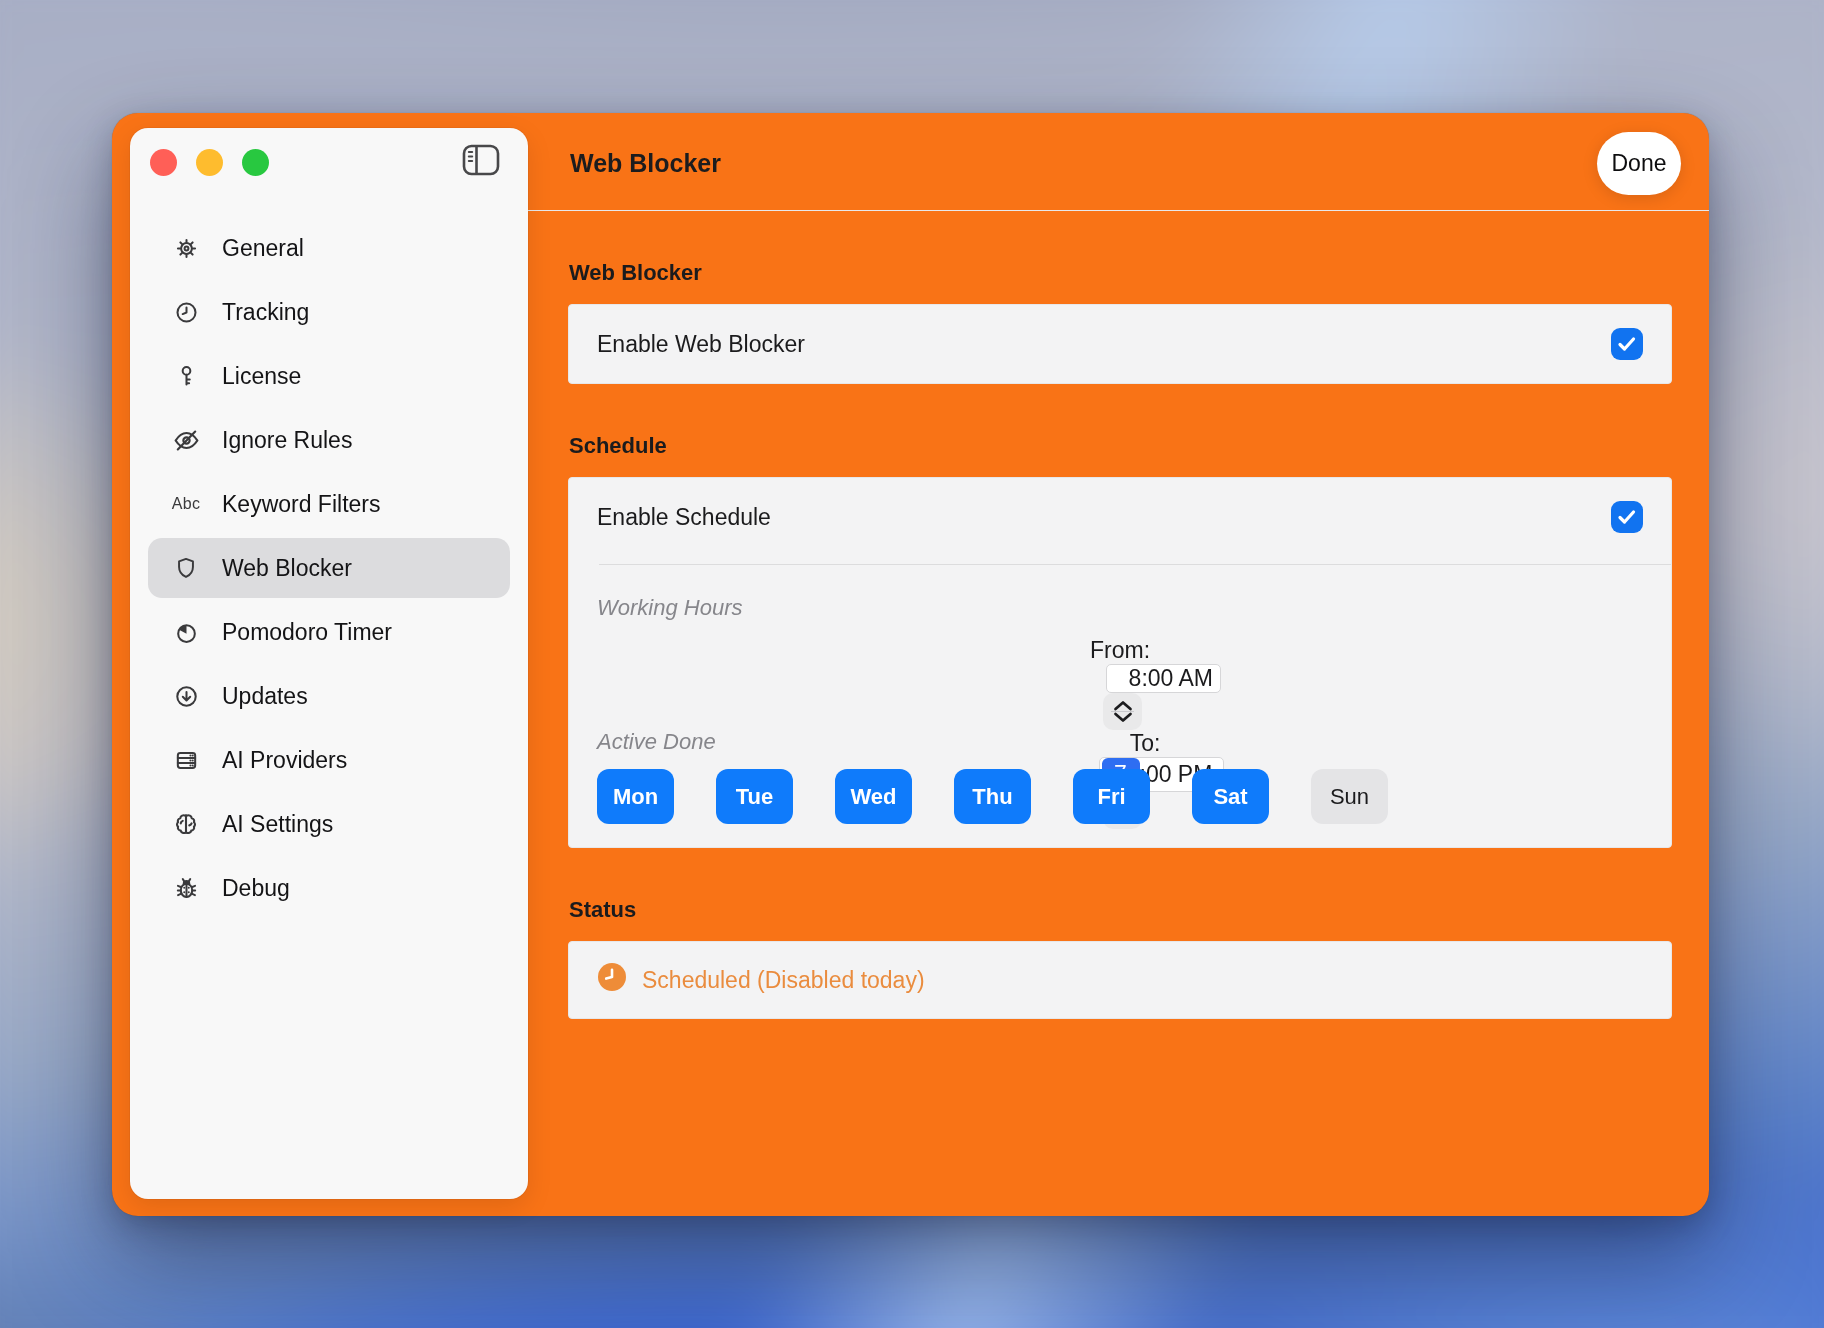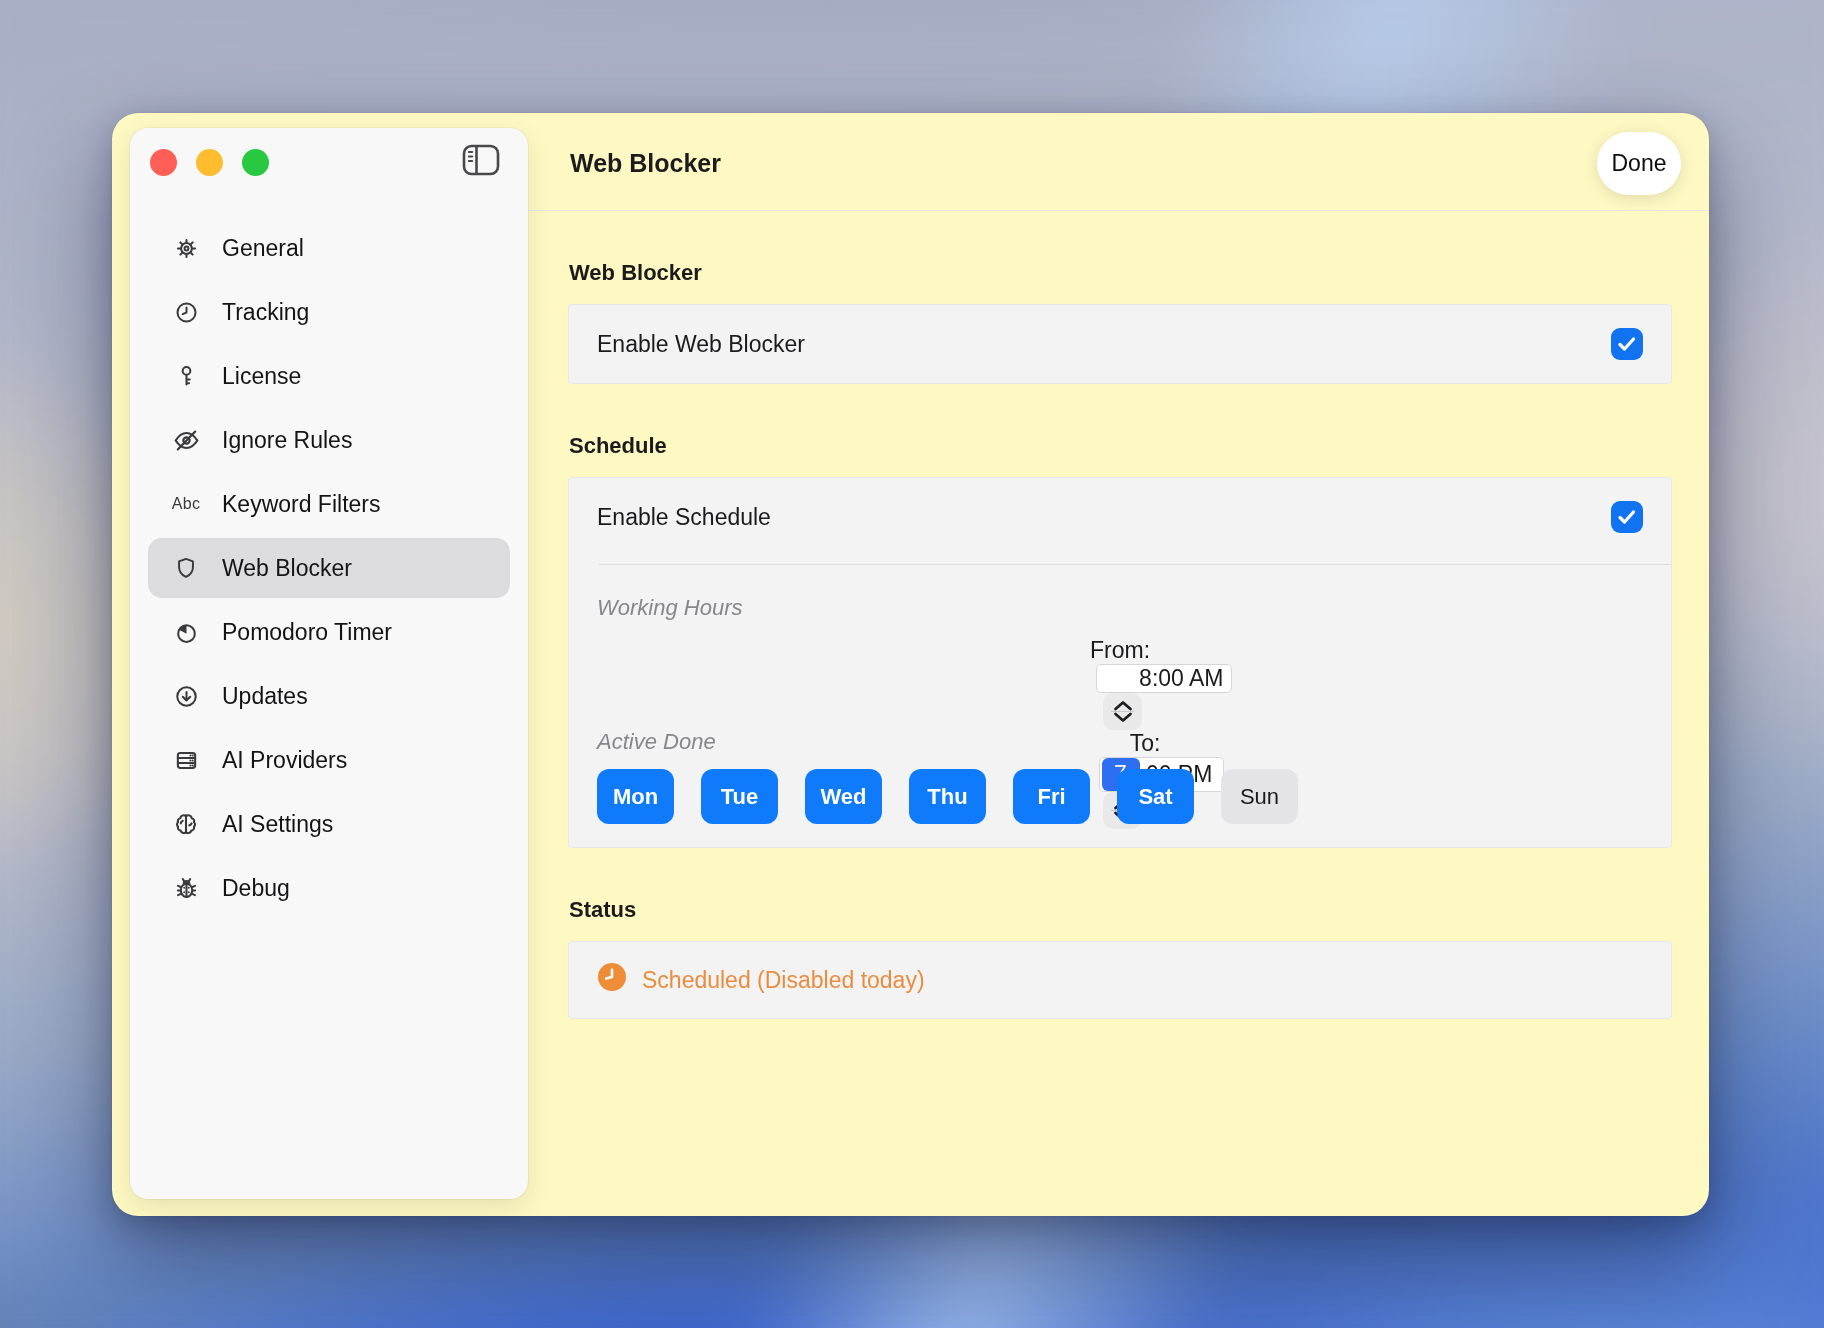--- a/index.html
+++ b/index.html
@@ -13,21 +13,21 @@
       radial-gradient(1050px 620px at 38% 112%, #1e4cd6 0%, rgba(30,76,214,0) 62%),
       radial-gradient(900px 560px at 88% 108%, rgba(126,170,226,.95) 0%, rgba(126,170,226,0) 60%),
       radial-gradient(700px 480px at -4% 106%, rgba(104,122,148,.95) 0%, rgba(104,122,148,0) 60%),
       radial-gradient(820px 520px at -6% 46%, rgba(226,212,185,.9) 0%, rgba(226,212,185,0) 58%),
       radial-gradient(760px 500px at 104% 40%, rgba(201,198,207,.85) 0%, rgba(201,198,207,0) 60%),
       radial-gradient(1400px 400px at 50% -8%, rgba(138,148,174,.55) 0%, rgba(138,148,174,0) 70%),
       linear-gradient(172deg, #a6adc4 0%, #b2b7ca 30%, #bfbfca 48%, #97a8c6 66%, #5c82c8 82%, #2d57cf 100%);}
 
   
   .window{position:absolute;left:112px;top:113px;width:1597px;height:1103px;
-    background:#fef9c3;border-radius:26px;
+    background:#f97316;border-radius:26px;
     box-shadow:0 45px 100px rgba(15,25,55,.45), 0 10px 30px rgba(15,25,55,.25), 0 0 1px rgba(0,0,0,.3);}
 
   
   .sidebar{position:absolute;left:18px;top:15px;width:398px;height:1071px;border-radius:18px;
     background:#f8f8f8;box-shadow:0 8px 26px rgba(0,0,0,.10), 0 0 0 1px rgba(0,0,0,.04);}
   .traffic{position:absolute;left:20px;top:21px;display:flex;gap:19px;}
   .traffic .dot{width:27px;height:27px;border-radius:50%;}
   .toggle-btn{position:absolute;right:28px;top:18px;width:38px;height:32px;display:flex;
     align-items:center;justify-content:center;cursor:default;}
   .nav{position:absolute;top:90px;left:18px;right:18px;}
@@ -49,30 +49,30 @@
   .section-h{font-size:22px;font-weight:700;color:#1b1b1d;margin:49px 0 18px 1px;}
   .card{background:#f3f3f4;border:1px solid #e7e7e9;border-radius:4px;}
   .row{height:78px;display:flex;align-items:center;padding:0 28px;font-size:23px;color:#1b1b1d;}
   .checkbox{margin-left:auto;width:32px;height:32px;border-radius:9px;background:#1173f0;
     display:flex;align-items:center;justify-content:center;}
   .inner-divider{height:1px;background:#dcdcdd;margin-left:30px;border:none;}
   .sub-label{margin:30px 28px 0;font-size:22px;color:#86868b;font-style:italic;}
   .time-row{display:flex;align-items:center;margin:16px 28px 0;height:52px;font-size:23px;flex-direction:column;}
   .time-field{height:45px;background:#fff;border:1px solid #d6d6d8;border-radius:5px;
     display:flex;align-items:center;box-sizing:border-box;font-size:23px;}
-  .field-from{width:136px;margin-left:87px;justify-content:flex-end;padding-right:7px;}
+  .field-from{width:115px;margin-left:87px;justify-content:flex-end;padding-right:7px;}
   .field-to{width:125px;margin-left:82px;justify-content:flex-start;padding-left:2px;}
   .sel-chip{width:38px;height:33px;border-radius:6px;background:#2e6ef2;color:#fff;
     display:flex;align-items:center;justify-content:center;}
   .to-label{margin-left:50px;}
   .stepper{margin-left:5px;width:39px;height:52px;background:#e9e9ea;border-radius:10px;
     display:flex;flex-direction:column;align-items:center;justify-content:space-between;padding:7px 0;box-sizing:border-box;}
   .stepper .sep{width:23px;height:1px;background:#c9c9cd;}
   .ad-label{margin-top:40px;}
-  .days{display:flex;gap:27px;margin:14px 28px 23px;}
+  .days{display:flex;gap:42px;margin:14px 28px 23px;}
   .day{width:77px;height:55px;border-radius:12px;display:flex;align-items:center;justify-content:center;
     font-size:22px;}
   .day.active{background:#0f7bfb;color:#fff;font-weight:700;}
   .day.inactive{background:#e4e4e6;color:#1b1b1d;}
   .status-row{height:76px;}
   .status-text{margin-left:15px;font-size:23px;color:#ea8c3e;}
 </style>
 </head>
 <body>
 

